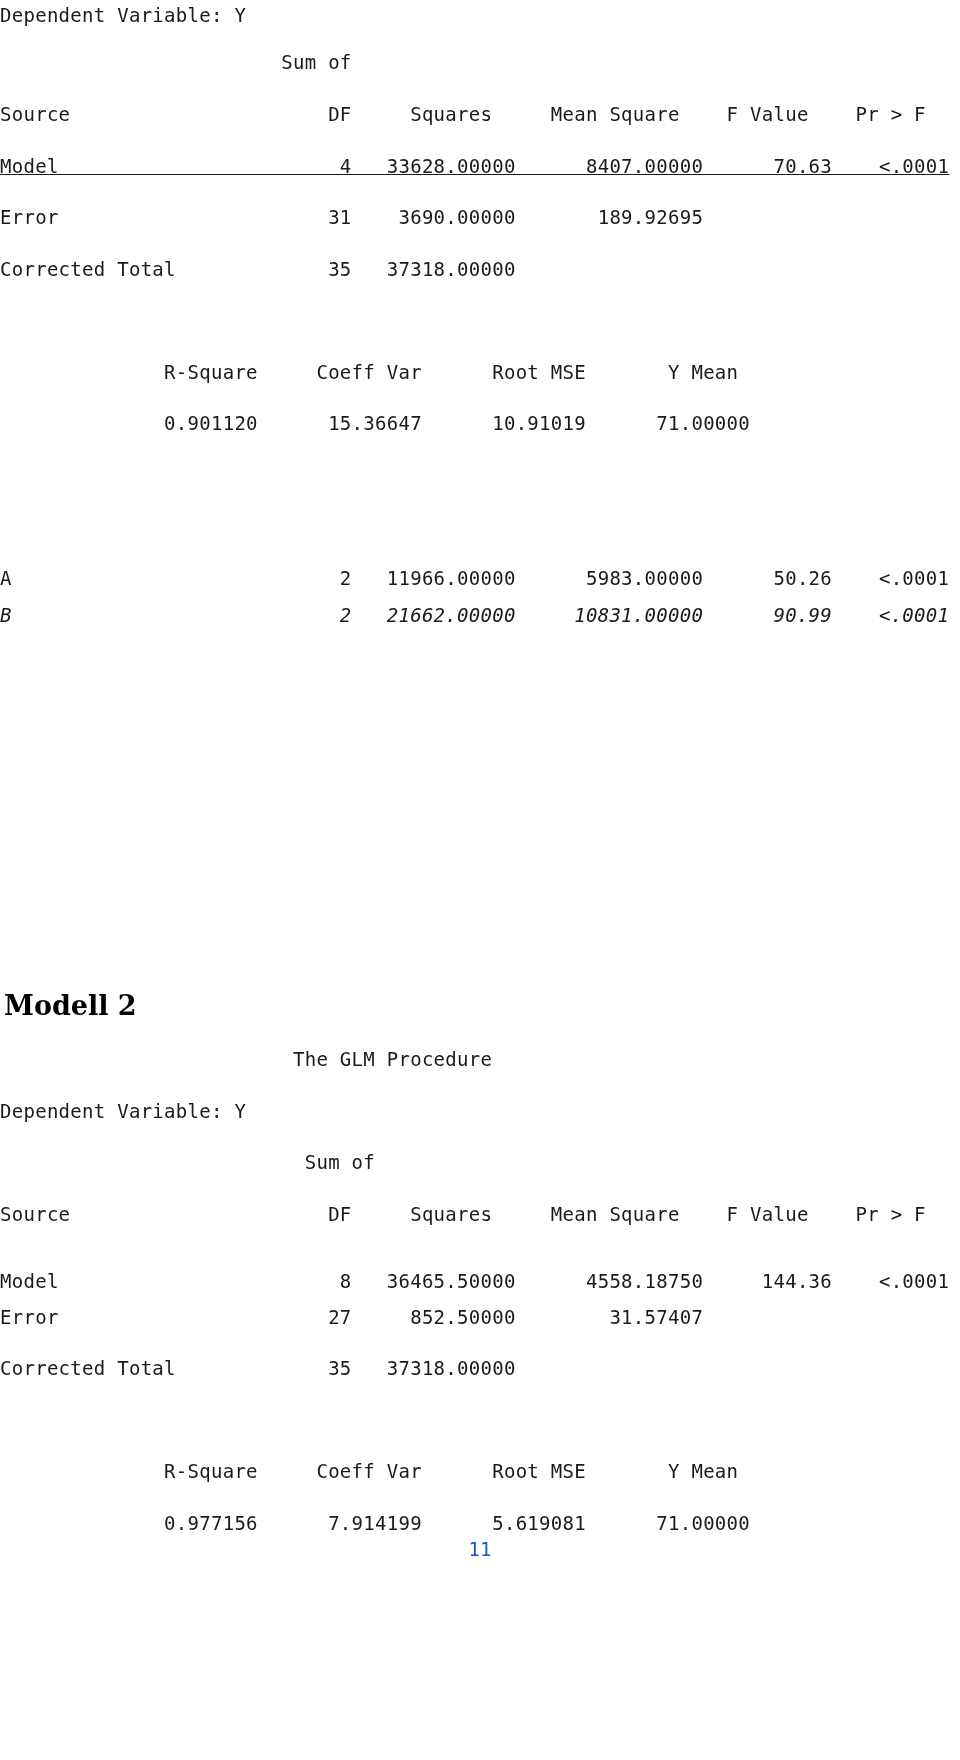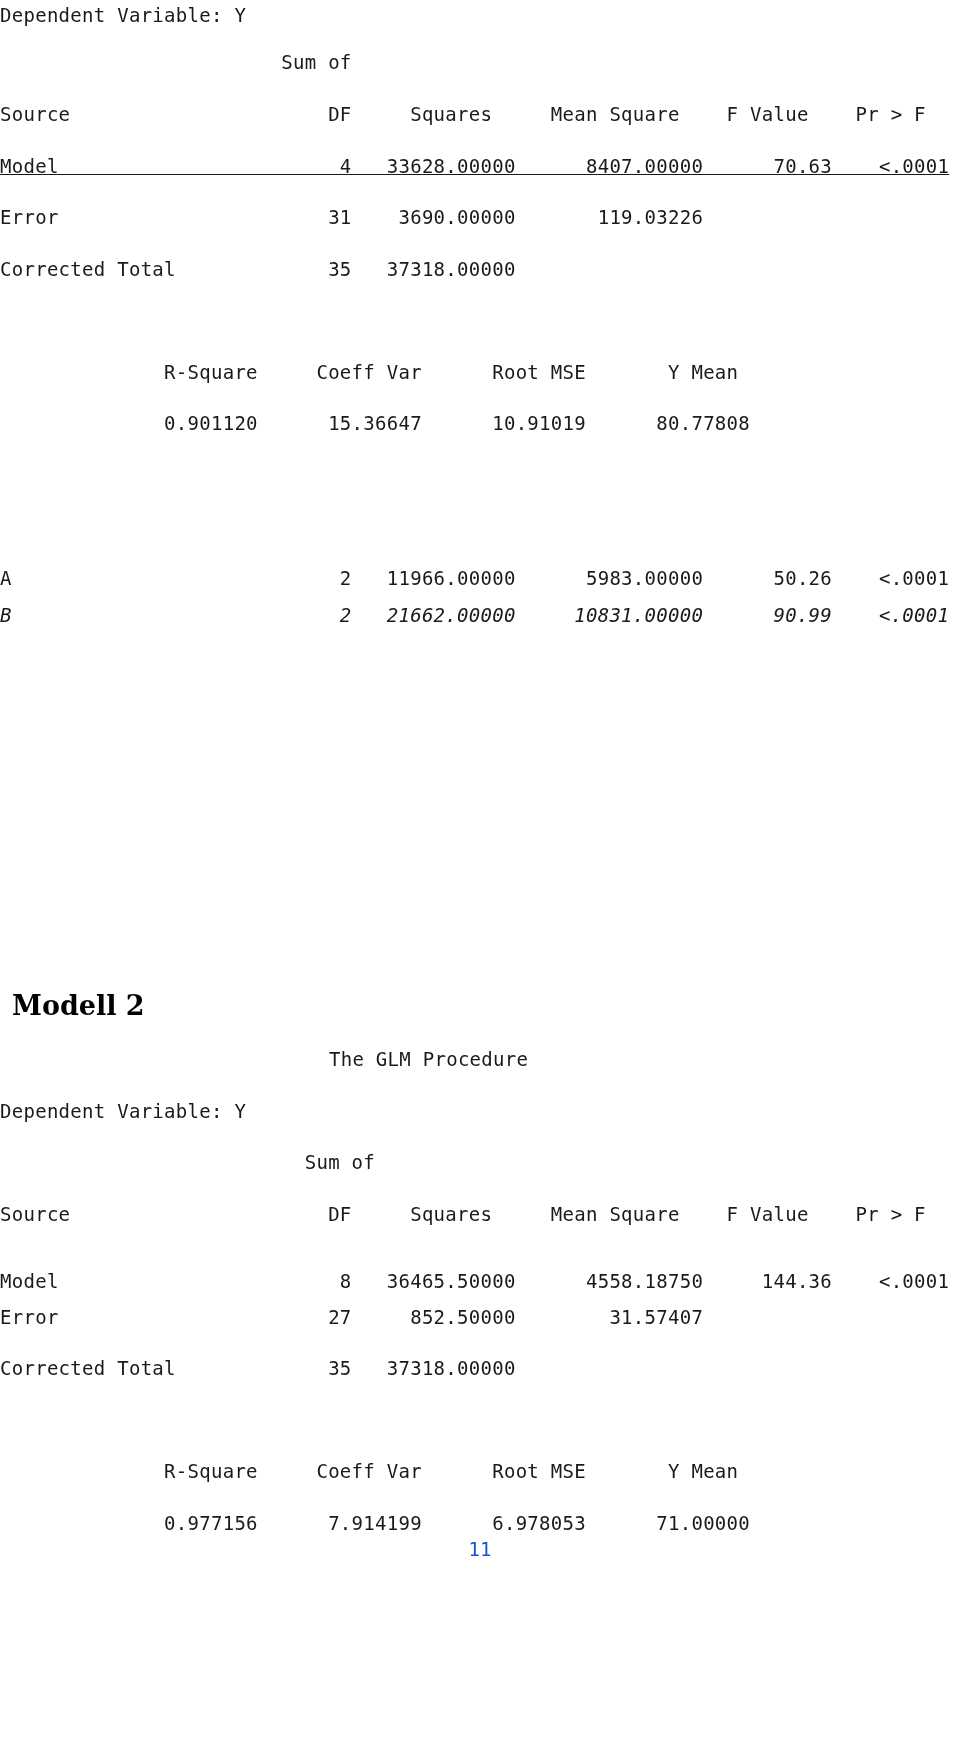--- a/index.html
+++ b/index.html
@@ -27,21 +27,21 @@
     left: 0;
     white-space: pre;
     font-family: "DejaVu Sans Mono", "Liberation Mono", monospace;
     font-size: 19px;
     line-height: 22px;
     letter-spacing: 0.28px;
     color: #1a1a1a;
   }
   .heading-serif {
     position: absolute;
-    left: 12px;
+    left: 4px;
     white-space: pre;
     font-family: "DejaVu Serif", "Liberation Serif", serif;
     font-weight: bold;
     font-size: 27px;
     line-height: 30px;
     color: #000000;
     text-align: right;
   }
   .pageno {
     position: absolute;
@@ -58,48 +58,48 @@
 <div class="page">
 
   <div class="mono-line" style="top:4px;">Dependent Variable: Y</div>
 
   <div class="mono-line" style="top:51px;">                        Sum of</div>
 
   <div class="mono-line" style="top:103px;">Source                      DF     Squares     Mean Square    F Value    Pr &gt; F</div>
 
   <div class="mono-line" style="top:155px;text-decoration:underline;">Model                        4   33628.00000      8407.00000      70.63    &lt;.0001</div>
 
-  <div class="mono-line" style="top:206px;">Error                       31    3690.00000       119.03226</div>
+  <div class="mono-line" style="top:206px;">Error                       31    3690.00000       189.92695</div>
 
   <div class="mono-line" style="top:258px;">Corrected Total             35   37318.00000</div>
 
   <div class="mono-line" style="top:361px;">              R-Square     Coeff Var      Root MSE       Y Mean</div>
 
-  <div class="mono-line" style="top:412px;">              0.901120      15.36647      10.91019      80.77808</div>
+  <div class="mono-line" style="top:412px;">              0.901120      15.36647      10.91019      71.00000</div>
 
 
   <div class="mono-line" style="top:567px;">A                            2   11966.00000      5983.00000      50.26    &lt;.0001</div>
 
   <div class="mono-line" style="top:604px;font-style:italic;">B                            2   21662.00000     10831.00000      90.99    &lt;.0001</div>
 
   <div class="heading-serif" style="top:991px;">Modell 2</div>
 
-  <div class="mono-line" style="top:1048px;padding-left:36px;">                         The GLM Procedure</div>
+  <div class="mono-line" style="top:1048px;">                         The GLM Procedure</div>
 
   <div class="mono-line" style="top:1100px;">Dependent Variable: Y</div>
 
   <div class="mono-line" style="top:1151px;">                          Sum of</div>
 
   <div class="mono-line" style="top:1203px;">Source                      DF     Squares     Mean Square    F Value    Pr &gt; F</div>
 
   <div class="mono-line" style="top:1254px;margin-top:16px;">Model                        8   36465.50000      4558.18750     144.36    &lt;.0001</div>
 
   <div class="mono-line" style="top:1306px;">Error                       27     852.50000        31.57407</div>
 
   <div class="mono-line" style="top:1357px;">Corrected Total             35   37318.00000</div>
 
   <div class="mono-line" style="top:1460px;">              R-Square     Coeff Var      Root MSE       Y Mean</div>
 
-  <div class="mono-line" style="top:1512px;">              0.977156      7.914199      6.978053      71.00000</div>
+  <div class="mono-line" style="top:1512px;">              0.977156      7.914199      5.619081      71.00000</div>
 
   <div class="pageno" style="top:1538px; left:0; width:960px; text-align:center;">11</div>
 
 </div>
 
 </body></html>

